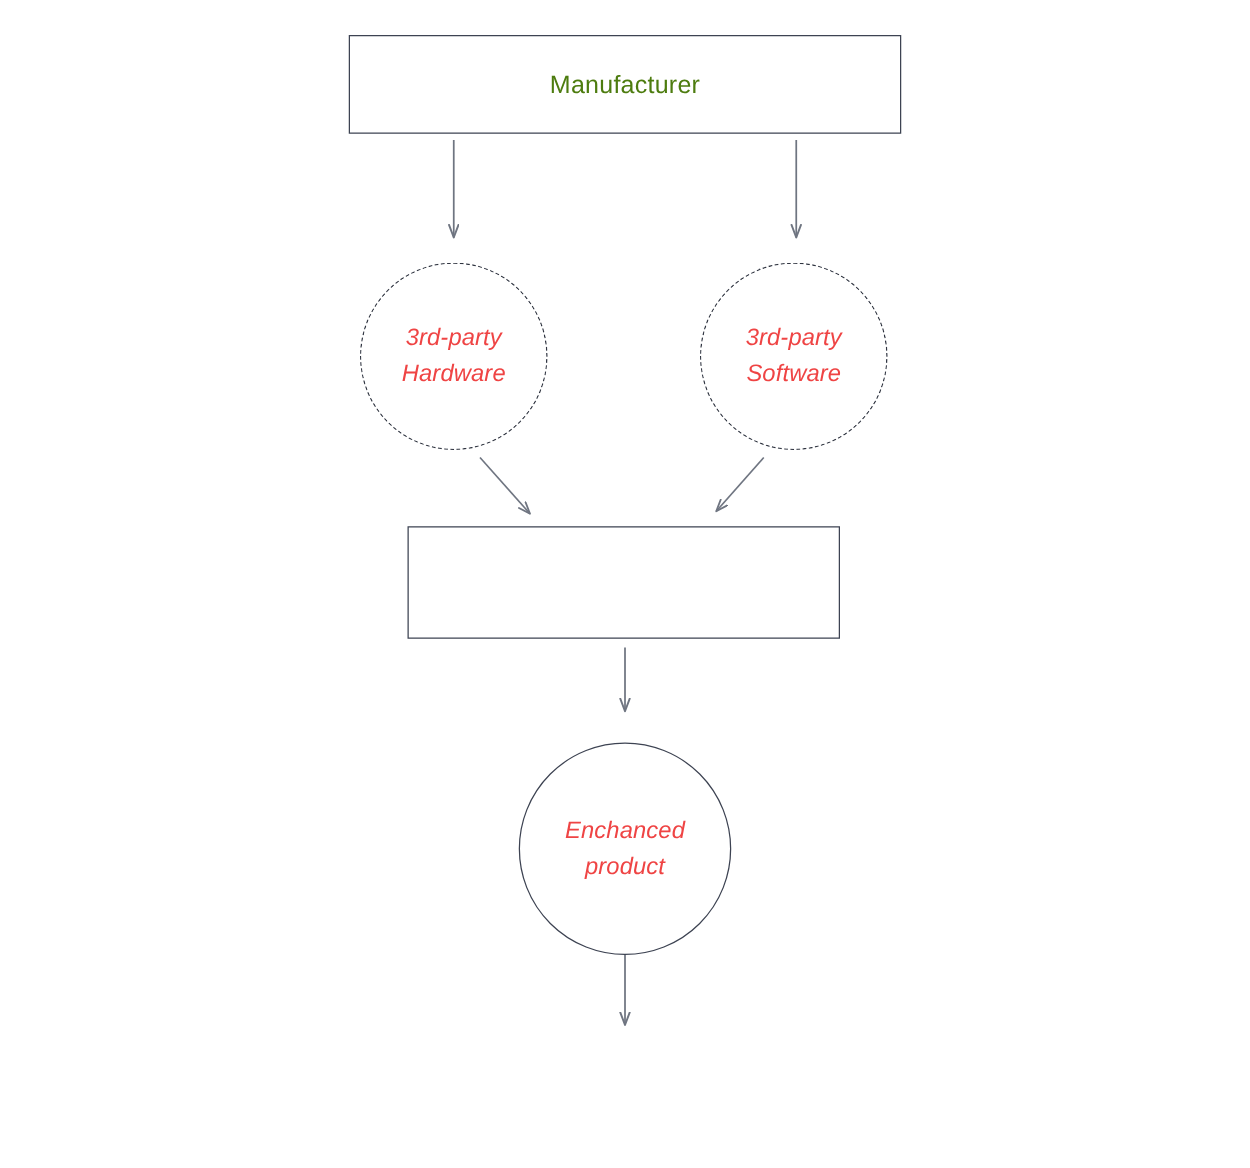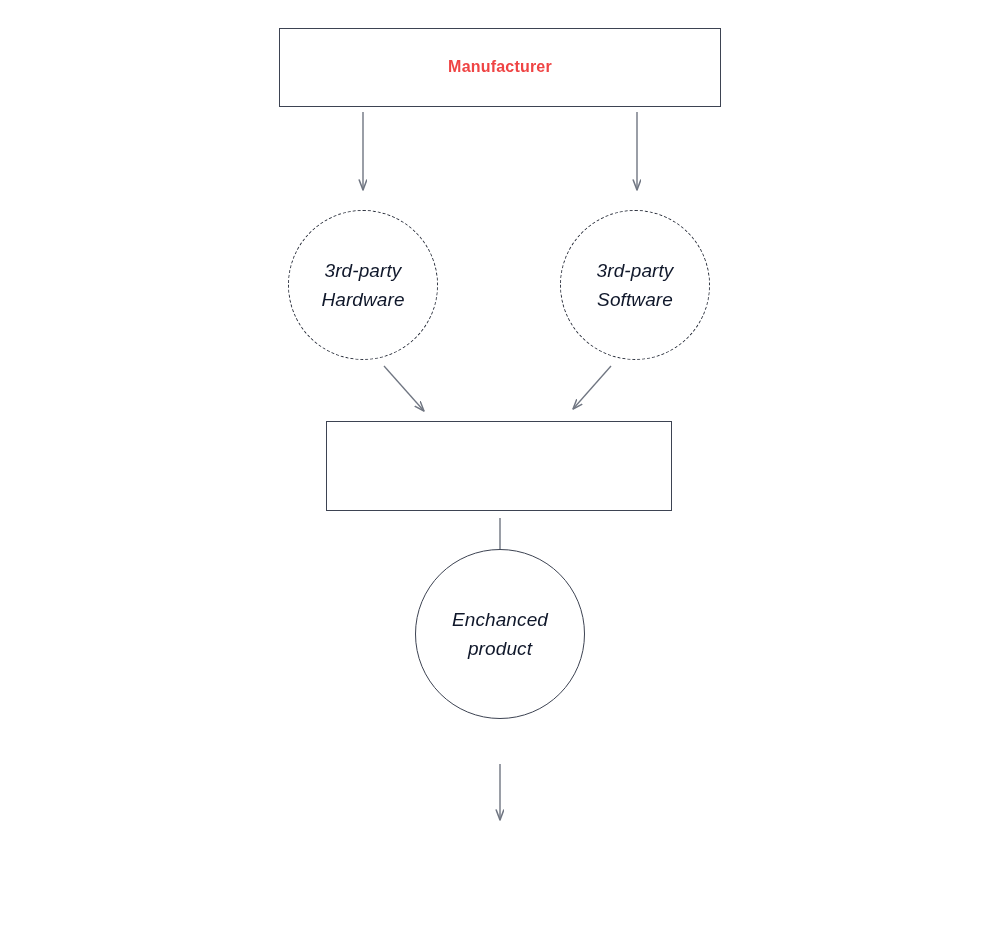--- a/index.html
+++ b/index.html
@@ -40,23 +40,23 @@
     justify-content: center;
     text-align: center;
     background: #ffffff;
   }
 
   
   .rect-node {
     border: 1px solid #3d4352;
   }
   .rect-label {
-    font-size: 16px;
-    font-weight: 700;
-    color: #ef4444;
+    font-size: 20px;
+    font-weight: 400;
+    color: #4d7c0f;
     letter-spacing: 0.2px;
     line-height: 1.3;
   }
 
   
   #node-manufacturer {
     left: 279px;
     top: 28px;
     width: 442px;
     height: 79px;
@@ -77,40 +77,40 @@
   .circle-dashed {
     border: 1.3px dashed #2f3440;
   }
   .circle-solid {
     border: 1.2px solid #3d4352;
   }
   .circle-label {
     font-size: 19px;
     font-style: italic;
     font-weight: 400;
-    color: #0f172a;
+    color: #ef4444;
     line-height: 1.55;
     letter-spacing: 0.1px;
   }
 
   #node-3rd-party-software {
     left: 288px;
     top: 210px;
     width: 150px;
     height: 150px;
   }
   #node-3rd-party-hardware {
     left: 560px;
     top: 210px;
     width: 150px;
     height: 150px;
   }
   #node-enchanced-product {
     left: 415px;
-    top: 549px;
+    top: 594px;
     width: 170px;
     height: 170px;
   }
 
   
   #node-value-added-reseller-back {
     left: 326px;
     top: 421px;
     width: 346px;
     height: 90px;

